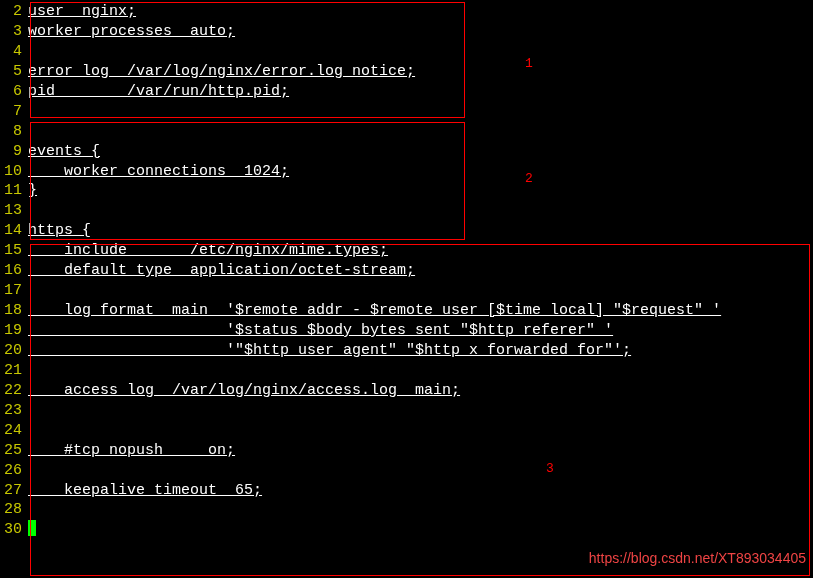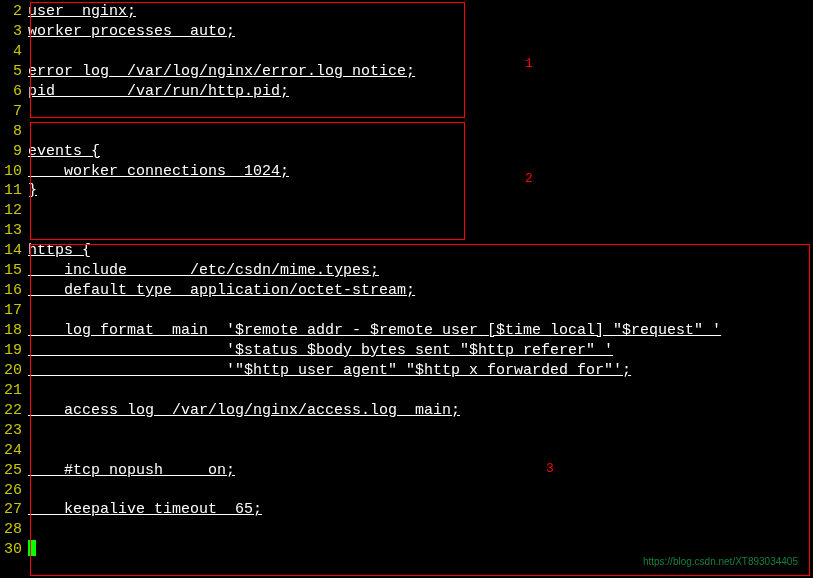--- a/index.html
+++ b/index.html
@@ -42,24 +42,24 @@
   .label {
     position: absolute;
     color: #ff0000;
     font-size: 13px;
   }
   .label1 { left: 525px; top: 55px; }
   .label2 { left: 525px; top: 170px; }
   .label3 { left: 546px; top: 460px; }
   .watermark {
     position: absolute;
-    right: 15px;
+    right: 7px;
     bottom: 10px;
-    color: #15803d;
-    font-size: 10px;
+    color: #ef4444;
+    font-size: 14px;
     font-family: sans-serif;
   }
   .cursor {
     display: inline-block;
     width: 8px;
     height: 16px;
     background: #00ff00;
     vertical-align: middle;
   }
 </style>
@@ -70,24 +70,23 @@
     <div class="line"><span class="ln">2</span><span class="code">user  nginx;</span></div>
     <div class="line"><span class="ln">3</span><span class="code">worker_processes  auto;</span></div>
     <div class="line"><span class="ln">4</span><span class="code"></span></div>
     <div class="line"><span class="ln">5</span><span class="code">error_log  /var/log/nginx/error.log notice;</span></div>
     <div class="line"><span class="ln">6</span><span class="code">pid        /var/run/http.pid;</span></div>
     <div class="line"><span class="ln">7</span><span class="code"></span></div>
     <div class="line"><span class="ln">8</span><span class="code"></span></div>
     <div class="line"><span class="ln">9</span><span class="code">events {</span></div>
     <div class="line"><span class="ln">10</span><span class="code">    worker_connections  1024;</span></div>
     <div class="line"><span class="ln">11</span><span class="code">}</span></div>
-    <div class="line"><span class="ln">12</span><span class="code"></span></div>
     <div class="line"><span class="ln">13</span><span class="code"></span></div>
     <div class="line"><span class="ln">14</span><span class="code">https {</span></div>
-    <div class="line"><span class="ln">15</span><span class="code">    include       /etc/csdn/mime.types;</span></div>
+    <div class="line"><span class="ln">15</span><span class="code">    include       /etc/nginx/mime.types;</span></div>
     <div class="line"><span class="ln">16</span><span class="code">    default_type  application/octet-stream;</span></div>
     <div class="line"><span class="ln">17</span><span class="code"></span></div>
     <div class="line"><span class="ln">18</span><span class="code">    log_format  main  '$remote_addr - $remote_user [$time_local] "$request" '</span></div>
     <div class="line"><span class="ln">19</span><span class="code">                      '$status $body_bytes_sent "$http_referer" '</span></div>
     <div class="line"><span class="ln">20</span><span class="code">                      '"$http_user_agent" "$http_x_forwarded_for"';</span></div>
     <div class="line"><span class="ln">21</span><span class="code"></span></div>
     <div class="line"><span class="ln">22</span><span class="code">    access_log  /var/log/nginx/access.log  main;</span></div>
     <div class="line"><span class="ln">23</span><span class="code"></span></div>
     <div class="line"><span class="ln">24</span></div>
     <div class="line"><span class="ln">25</span><span class="code">    #tcp_nopush     on;</span></div>

